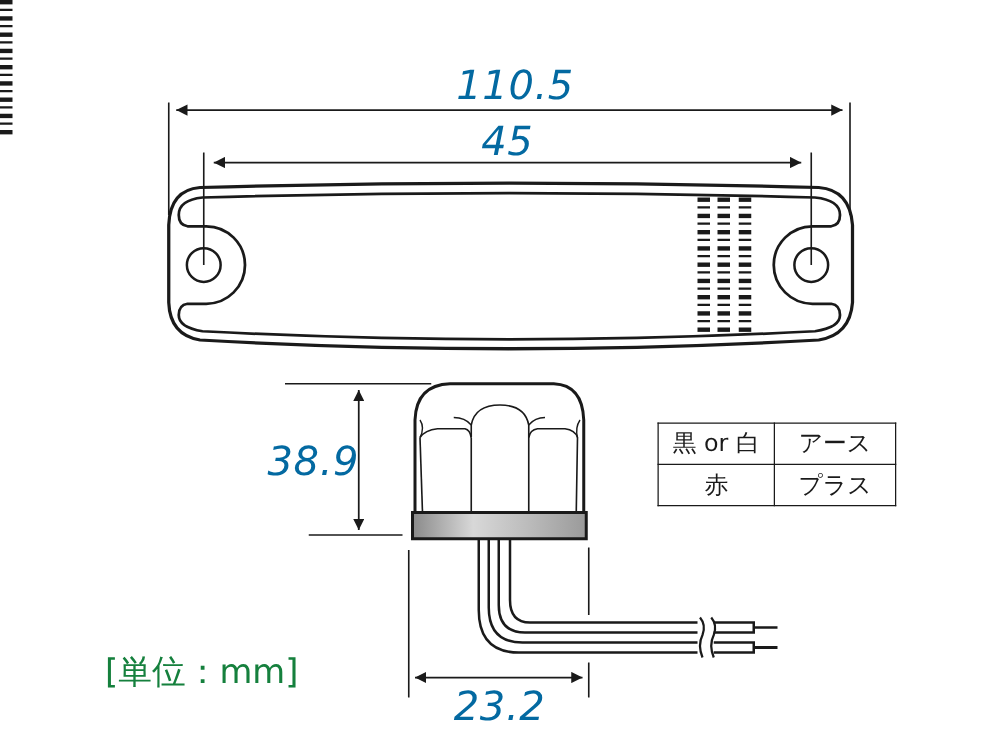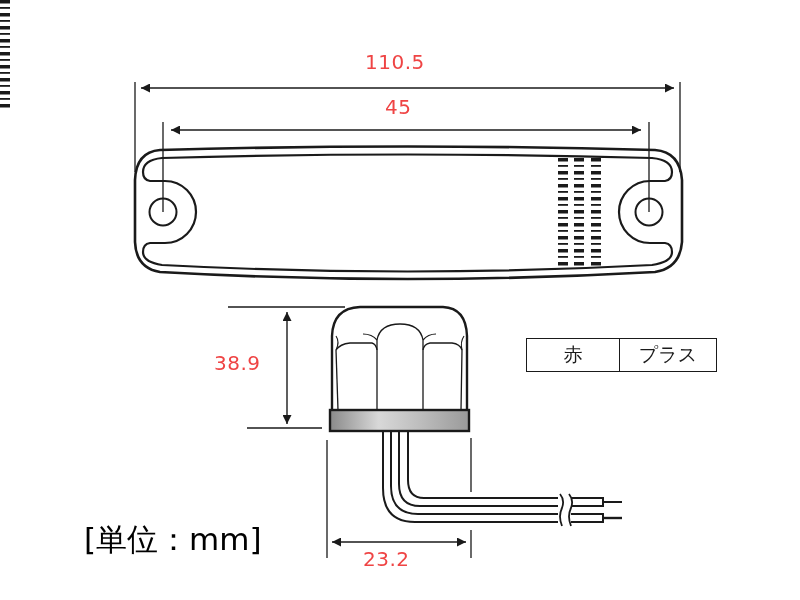--- a/index.html
+++ b/index.html
@@ -1,19 +1,19 @@
 <!DOCTYPE html>
 <html><head>
   <meta charset="utf-8">
   <style>
     html, body { margin: 0; padding: 0; background: #ffffff; }
     body { width: 800px; height: 600px; position: relative; overflow: hidden; font-family: "DejaVu Sans", sans-serif; color: #1a1a1a; }
     svg { position: absolute; left: 0; top: 0; }
-    .dim-text { position: absolute; font-size: 20px; color: #ef4444; line-height: 1; white-space: nowrap; letter-spacing: 0.5px; }
-    .unit-text { position: absolute; font-size: 31px; color: #000000; line-height: 1; white-space: nowrap; }
+    .dim-text { position: absolute; font-size: 32px; color: #0369a1; line-height: 1; white-space: nowrap; letter-spacing: 0.5px; font-style: italic; }
+    .unit-text { position: absolute; font-size: 27px; color: #15803d; line-height: 1; white-space: nowrap; }
     table.wire-table { position: absolute; left: 526px; top: 338px; border-collapse: collapse; font-size: 19px; }
     table.wire-table td { border: 1.6px solid #1a1a1a; height: 32px; text-align: center; padding: 0; }
     table.wire-table td.c1 { width: 92px; }
     table.wire-table td.c2 { width: 96px; }
   </style>
 </head>
 <body>
 
 <svg width="800" height="600" viewBox="0 0 800 600">
   <defs>
@@ -131,18 +131,22 @@
 </svg>
 
 <div class="dim-text" style="left:365px; top:52px;">110.5</div>
 <div class="dim-text" style="left:385px; top:97px;">45</div>
 <div class="dim-text" style="left:214px; top:353px;">38.9</div>
 <div class="dim-text" style="left:363px; top:549px;">23.2</div>
 <div class="unit-text" style="left:84px; top:524px;">[単位：mm]</div>
 
 <table class="wire-table">
   <tbody>
+      <tr>
+    <td class="c1">黒 or 白</td>
+    <td class="c2">アース</td>
+  </tr>
   <tr>
     <td class="c1">赤</td>
     <td class="c2">プラス</td>
   </tr>
 </tbody>
   </table>
 
 </body></html>

